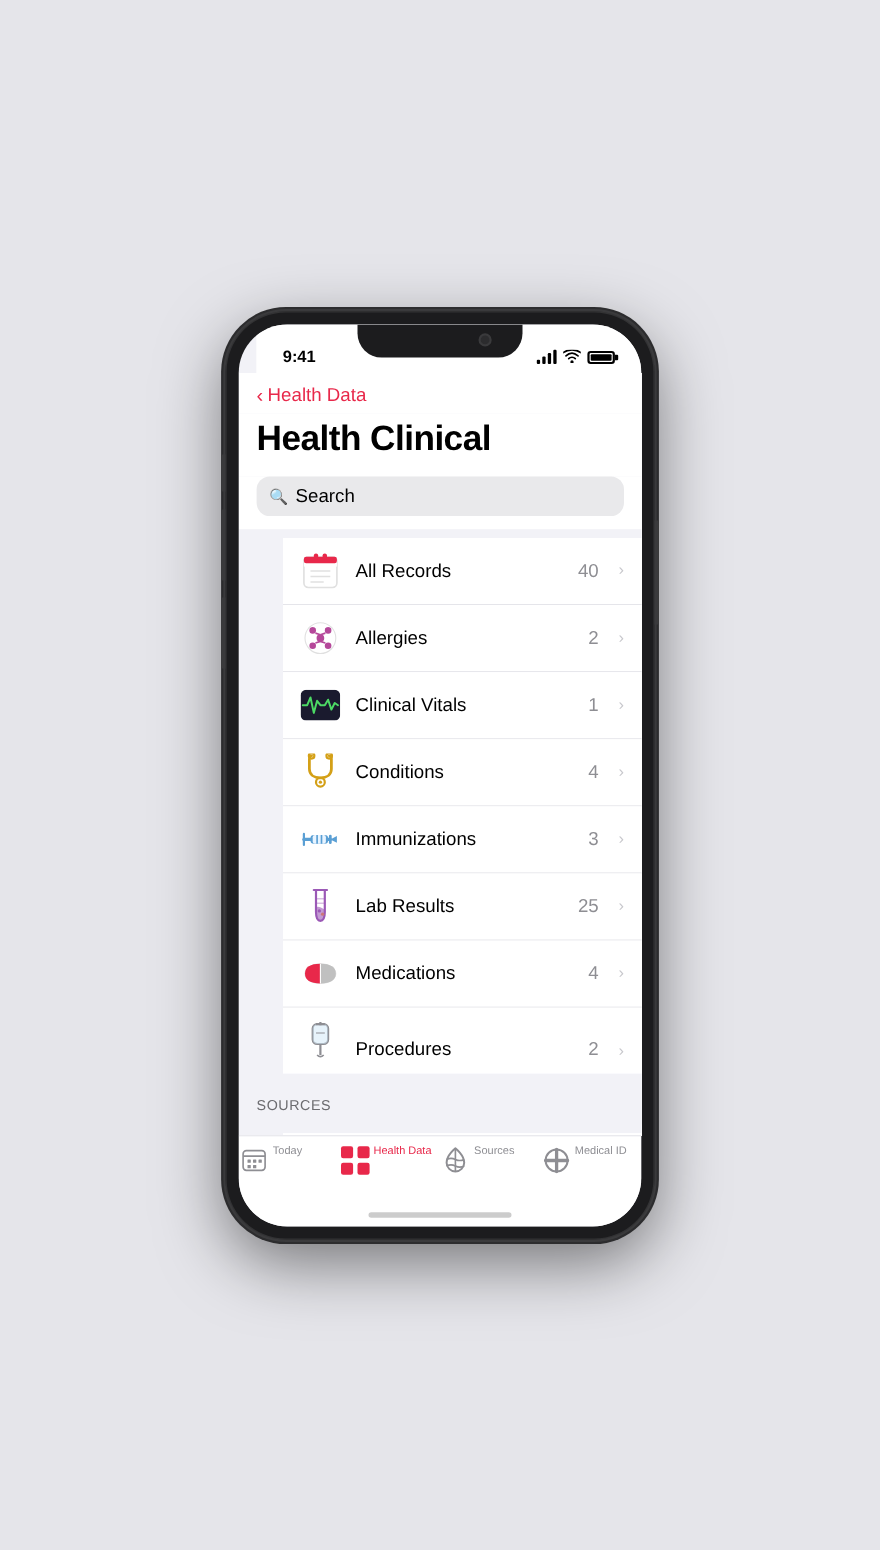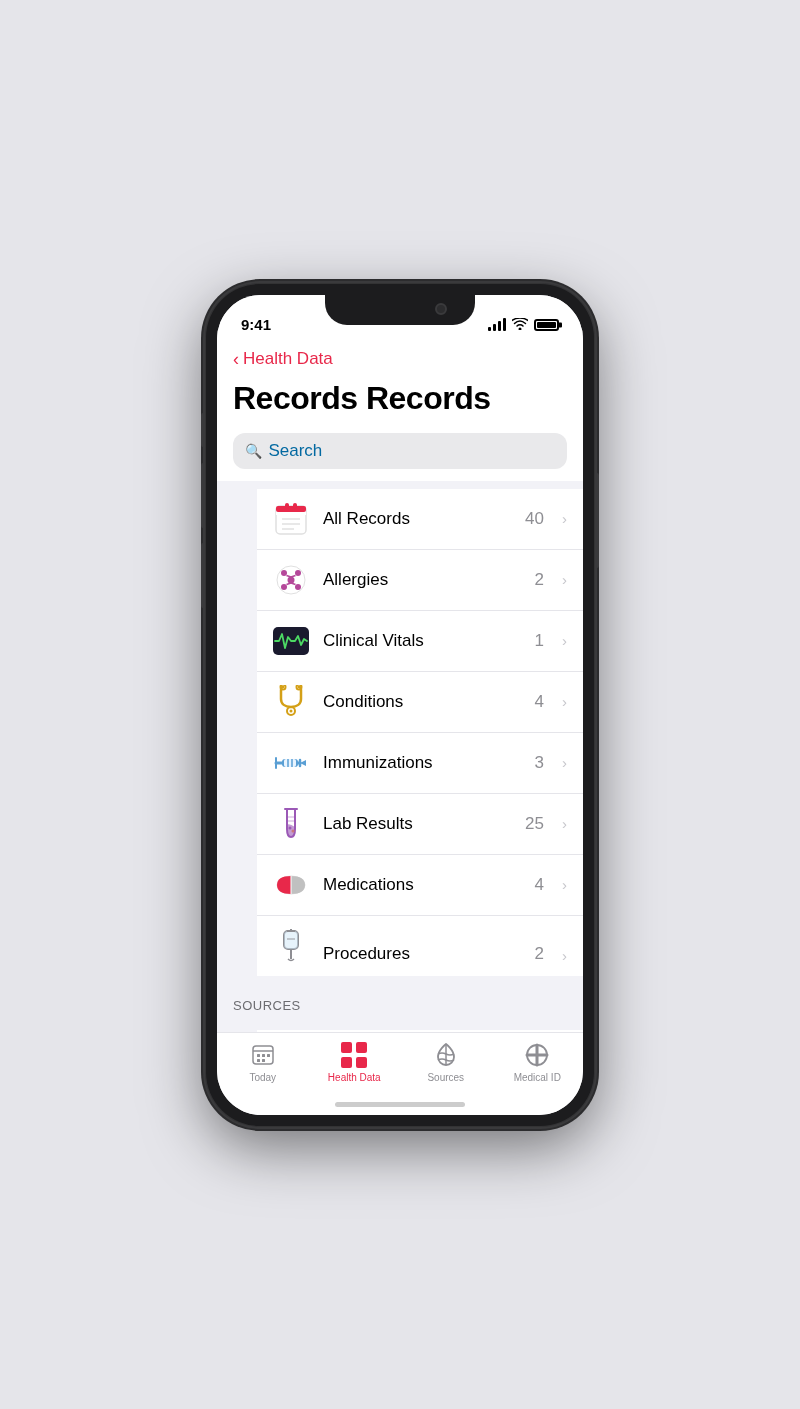--- a/index.html
+++ b/index.html
@@ -101,21 +101,21 @@
       height: 12px;
       background: #2c2c2e;
       border-radius: 50%;
       border: 2px solid #3a3a3c;
     }
 
     
     .status-bar {
       position: absolute;
       top: 0;
-      left: 0;
+      left: 16px;
       right: 0;
       height: 44px;
       display: flex;
       align-items: flex-end;
       padding: 0 24px 6px;
       z-index: 99;
       background: white;
     }
     .status-time {
       font-size: 15px;
@@ -225,21 +225,21 @@
       padding: 8px 12px;
       display: flex;
       align-items: center;
       gap: 6px;
     }
     .search-icon-glyph {
       color: #8e8e93;
       font-size: 14px;
     }
     .search-placeholder {
-      color: #0369a1;
+      color: #000000;
       font-size: 17px;
     }
 
     
     .list-section {
       background: white;
       margin-top: 8px;
       margin-left: 40px;
     }
 
@@ -316,22 +316,20 @@
       background: rgba(255,255,255,0.97);
       border-top: 1px solid #e5e5ea;
       display: flex;
       align-items: flex-start;
       padding-top: 8px;
       z-index: 99;
     }
     .tab-item {
       flex: 1;
       display: flex;
-      flex-direction: column;
-      align-items: center;
       gap: 3px;
     }
     .tab-icon-container {
       width: 28px;
       height: 28px;
       display: flex;
       align-items: center;
       justify-content: center;
     }
     .tab-label {
@@ -398,21 +396,21 @@
       </div>
 
       <div class="content-area">
 
         <div class="back-nav">
           <span class="back-chevron">‹</span>
           <span class="back-label">Health Data</span>
         </div>
 
         <div class="page-title-section">
-          <h1 class="page-title">Records Records</h1>
+          <h1 class="page-title">Health Clinical</h1>
         </div>
 
         <div class="search-section">
           <div class="search-bar">
             <span class="search-icon-glyph">🔍</span>
             <span class="search-placeholder">Search</span>
           </div>
         </div>
 
         <div class="list-section">

